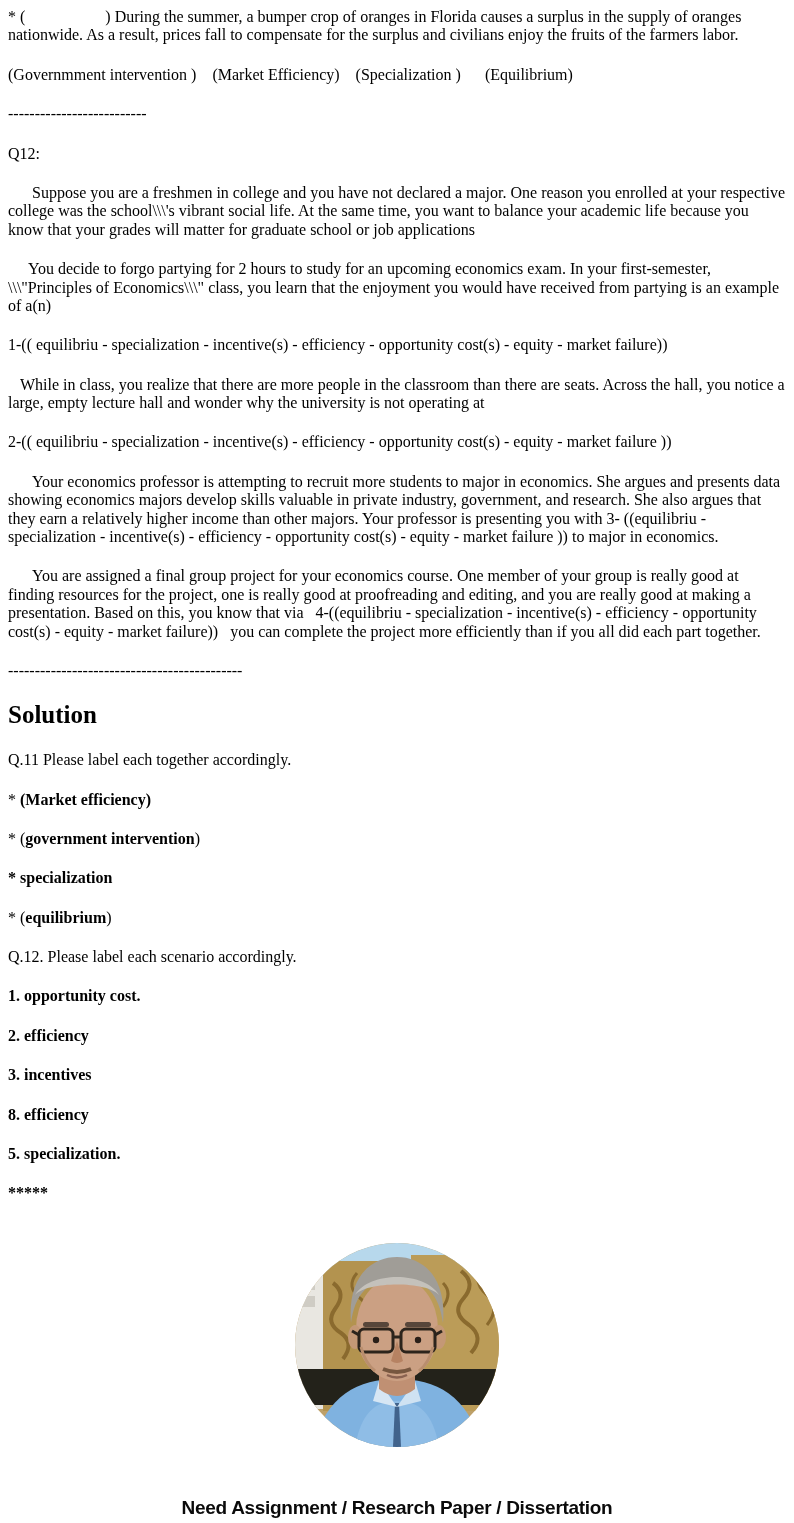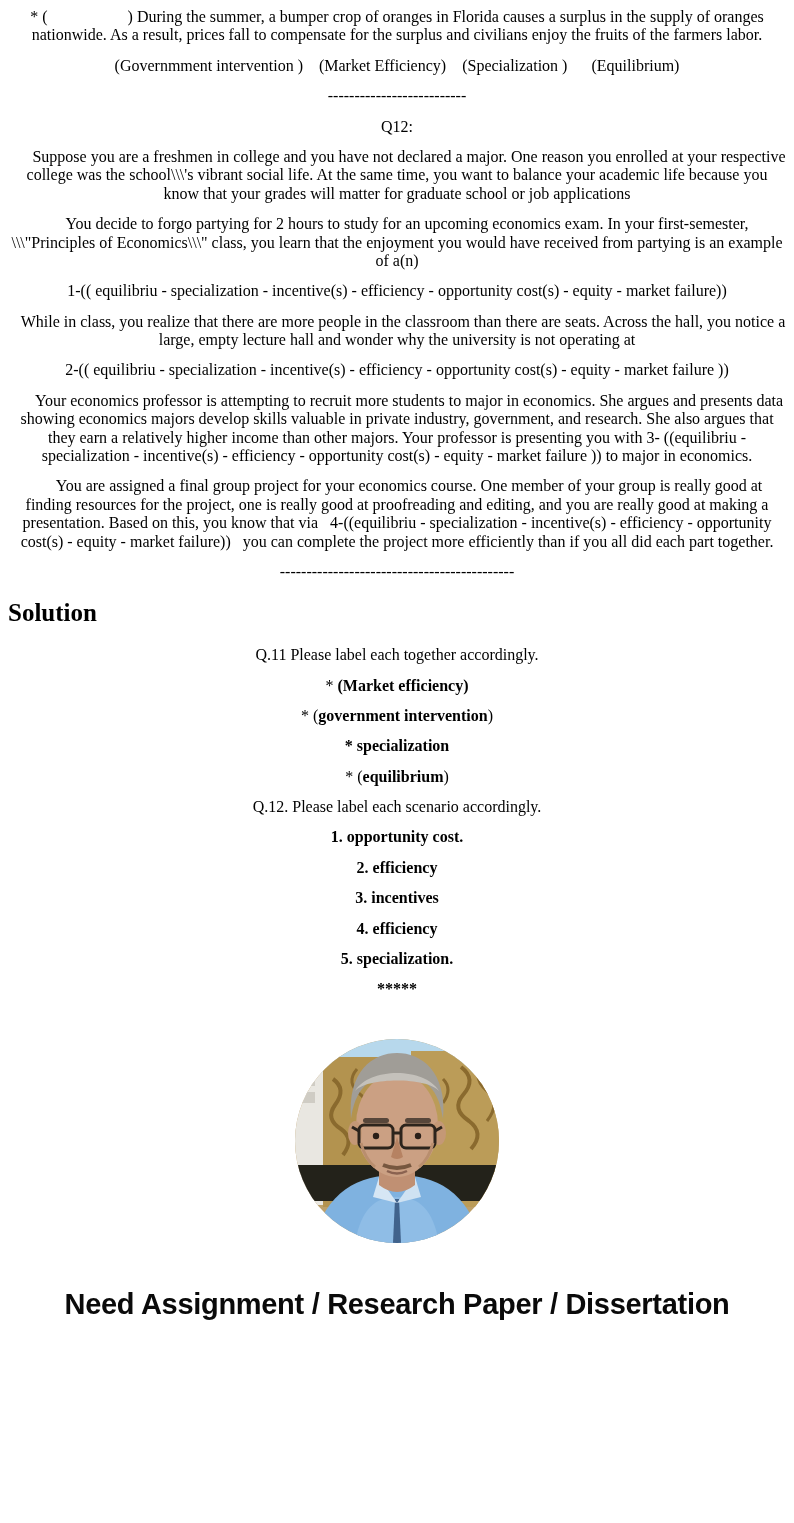--- a/index.html
+++ b/index.html
@@ -15,45 +15,44 @@
     font-family: "Liberation Serif", serif;
     font-size: 16px;
     line-height: 1.15;
   }
   .doc {
     padding: 8px;
     width: 778px;
     box-sizing: content-box;
   }
   p.para {
-    margin: 12px 0;
+    margin: 21px 0;
     white-space: pre-wrap;
     word-wrap: break-word;
-    text-align: center;
   }
   p.para:first-child { margin-top: 0; }
   p.para.bold { font-weight: bold; }
   .sol-heading {
     font-size: 25px;
     font-weight: bold;
     margin: 18px 0;
     font-family: "Liberation Serif", serif;
   }
   .bullet b { font-weight: bold; }
   .avatar-wrap {
     width: 204px;
     height: 204px;
     margin: 40px auto 0 auto;
   }
   .footer {
     margin-top: 46px;
     text-align: center;
     font-family: "Liberation Sans", sans-serif;
     font-weight: bold;
-    font-size: 29px;
+    font-size: 19px;
     line-height: 30px;
     letter-spacing: -0.3px;
     color: #0a0a0a;
   }
 </style>
 </head>
 <body>
 
 <div class="doc">
 
@@ -92,21 +91,21 @@
 
   <p class="para bullet"><span></span><b>* specialization</b><span></span></p>
 
   <p class="para bullet"><span>* (</span><b>equilibrium</b><span>)</span></p>
 
   <p class="para">Q.12. Please label each scenario accordingly.</p>
 
   <p class="para bold">1. opportunity cost.</p>
   <p class="para bold">2. efficiency</p>
   <p class="para bold">3. incentives</p>
-  <p class="para bold">4. efficiency</p>
+  <p class="para bold">8. efficiency</p>
   <p class="para bold">5. specialization.</p>
 
   <p class="para bold">*****</p>
 
   <div class="avatar-wrap">
     <svg width="204" height="204" viewBox="0 0 204 204">
       <defs>
         <clipPath id="circ">
             <circle cx="102" cy="102" r="102"></circle>
           </clipPath>

